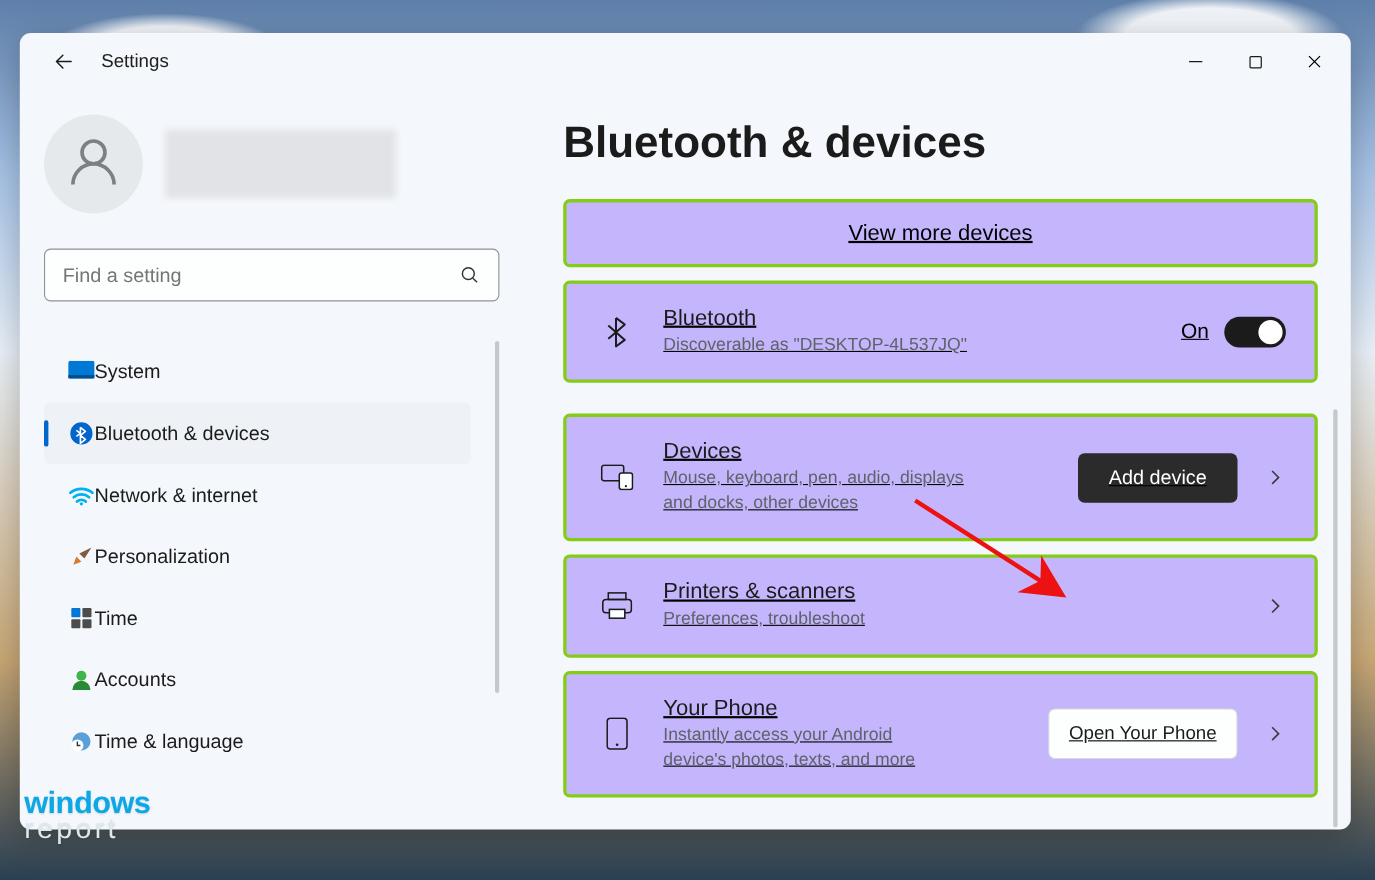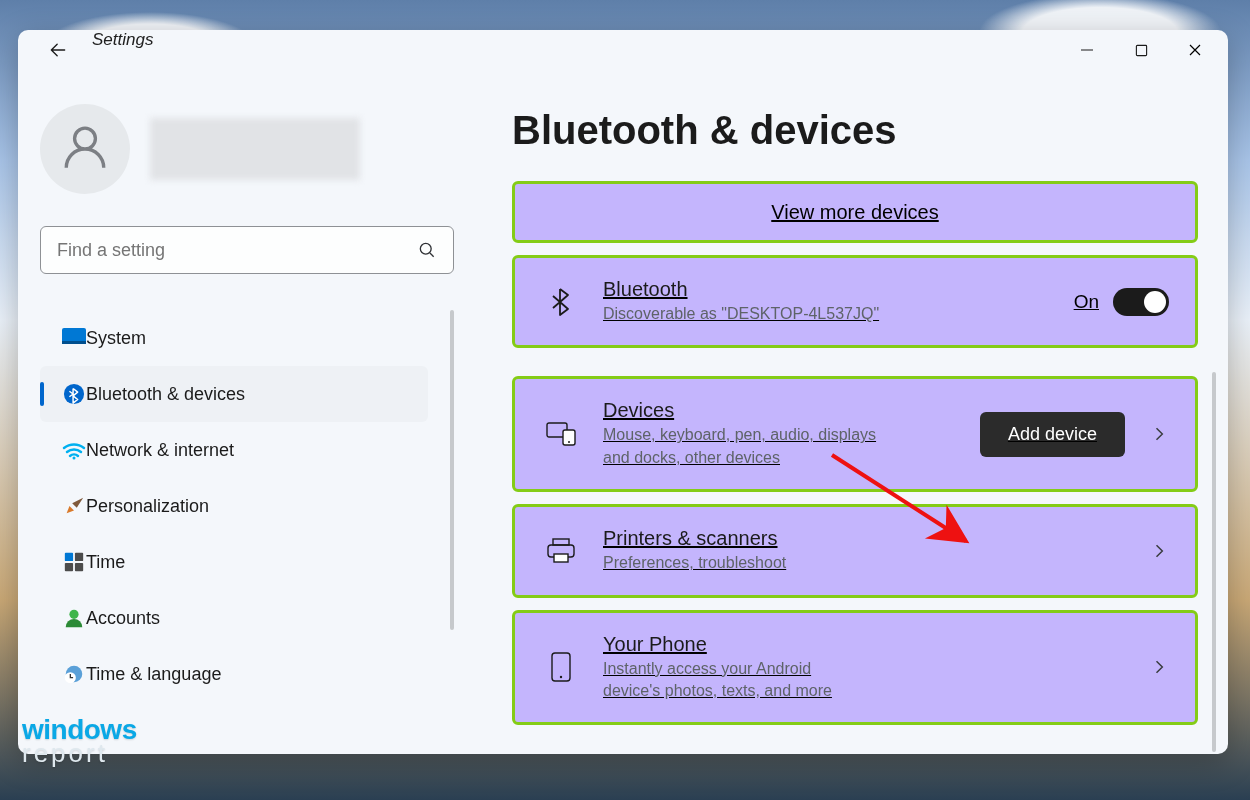--- a/index.html
+++ b/index.html
@@ -18,21 +18,21 @@
   }
   .window {
     position: absolute; top: 30px; left: 18px; right: 22px; bottom: 46px;
     background: #f4f7fb;
     border-radius: 10px;
     box-shadow: 0 8px 30px rgba(0,0,0,.25);
     display: flex; flex-direction: column;
     overflow: hidden;
   }
   .titlebar {
-    height: 52px; display: flex; padding: 0 6px 0 20px; font-style: italic;
+    height: 52px; display: flex; align-items: center; padding: 0 6px 0 20px;
   }
   .back-btn {
     width: 40px; height: 40px; display:flex; align-items:center; justify-content:center;
     border-radius: 4px; cursor: pointer;
   }
   .title { margin-left: 14px; font-size: 17px; color:#202020; }
   .winctrls { margin-left:auto; display:flex; }
   .winctrl { width:54px; height:40px; display:flex; align-items:center; justify-content:center; cursor:pointer; }
   .content { flex:1; display:flex; overflow:hidden; }
 
@@ -316,20 +316,21 @@
           <div class="card-icon">
             <svg width="20" height="30" viewBox="0 0 20 30">
                 <rect x="1" y="1" width="18" height="28" rx="3" stroke="#1b1b1b" stroke-width="1.4" fill="none"></rect>
                 <circle cx="10" cy="25" r="1.2" fill="#1b1b1b"></circle>
               </svg>
           </div>
           <div class="card-text">
             <div class="card-title">Your Phone</div>
             <div class="card-sub" style="max-width:260px">Instantly access your Android device's photos, texts, and more</div>
           </div>
+          <button class="btn-light">Open Your Phone</button>
           <svg class="chev" viewBox="0 0 24 24">
               <path d="M9 5l7 7-7 7"></path>
             </svg>
         </div>
       </div>
 
       <svg class="arrow" viewBox="0 0 160 110">
         <defs>
             <marker id="ah" markerWidth="12" markerHeight="12" refX="9" refY="5" orient="auto">
           <path d="M0 0l10 5-10 5 3-5z" fill="#e11"></path>

